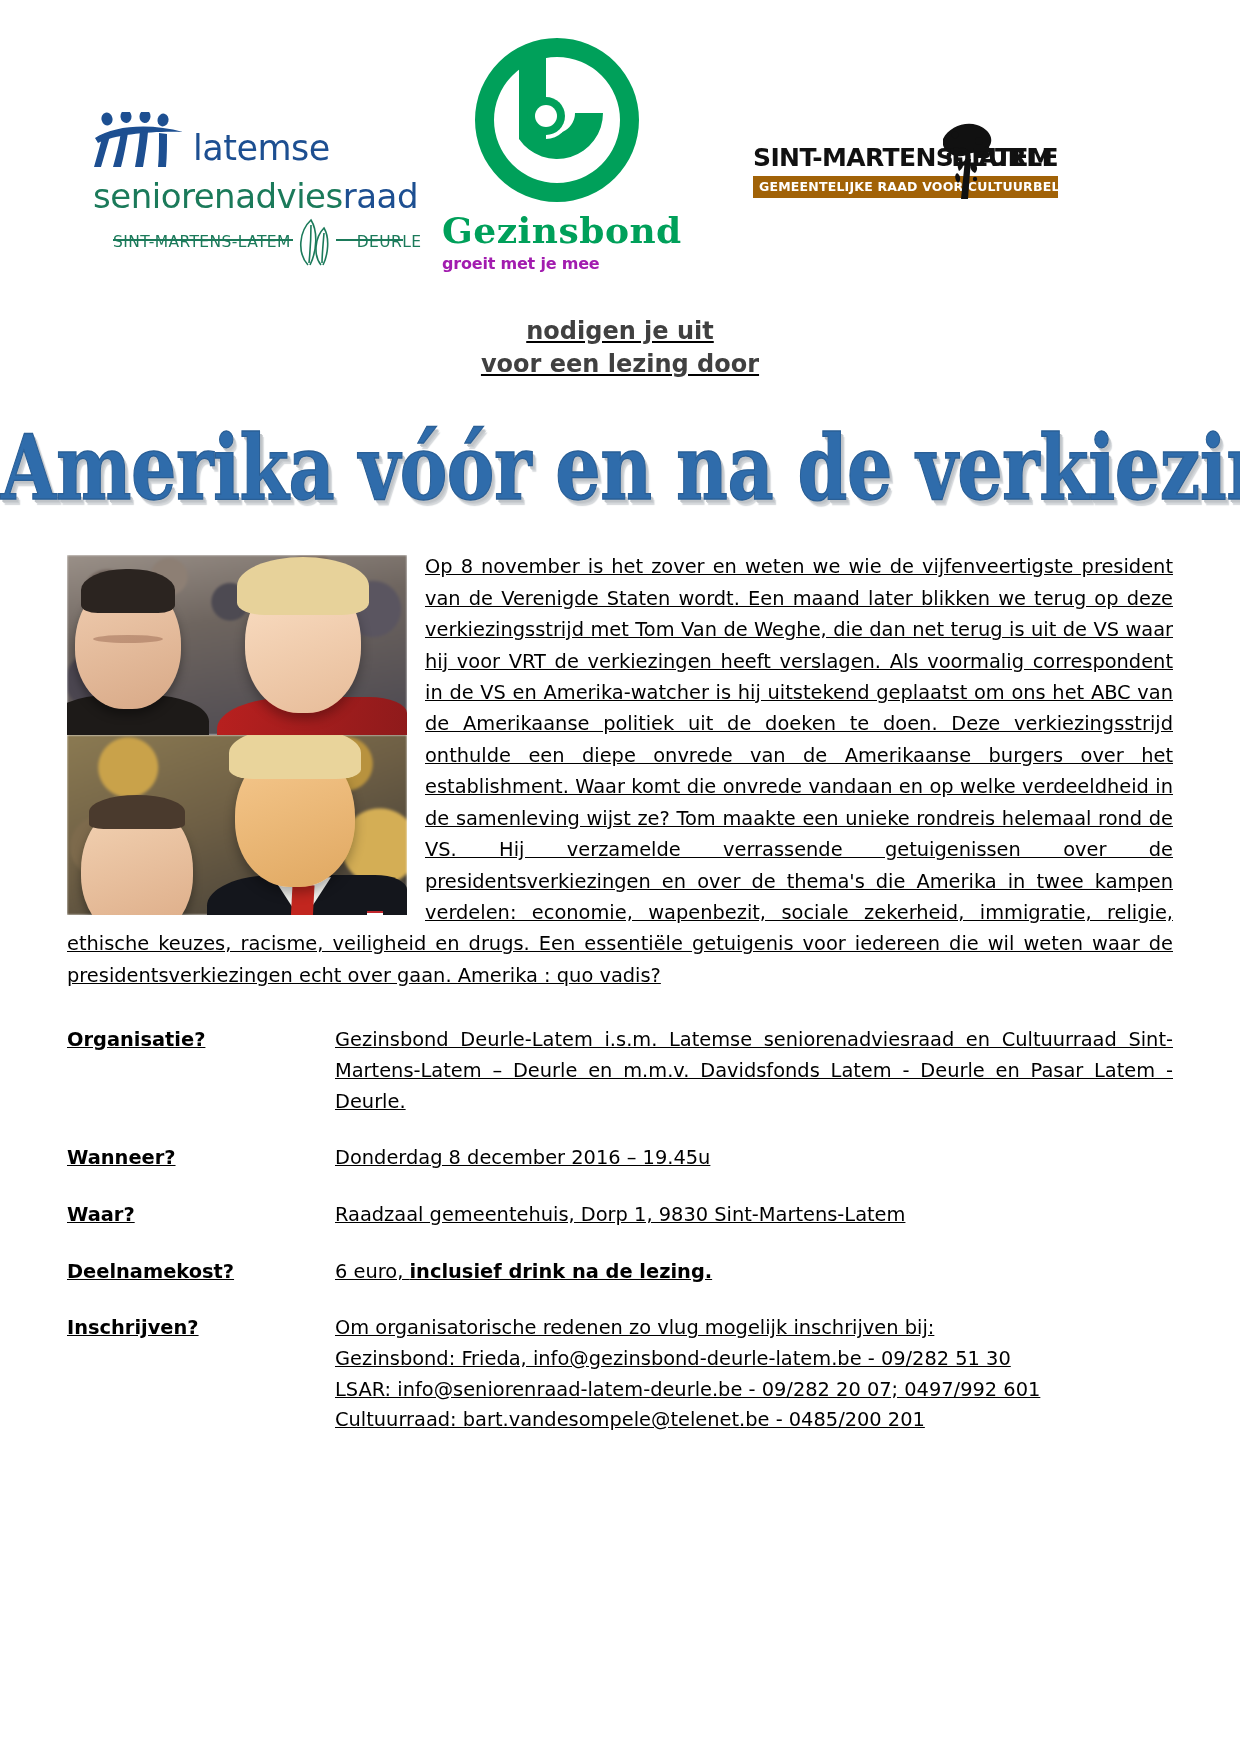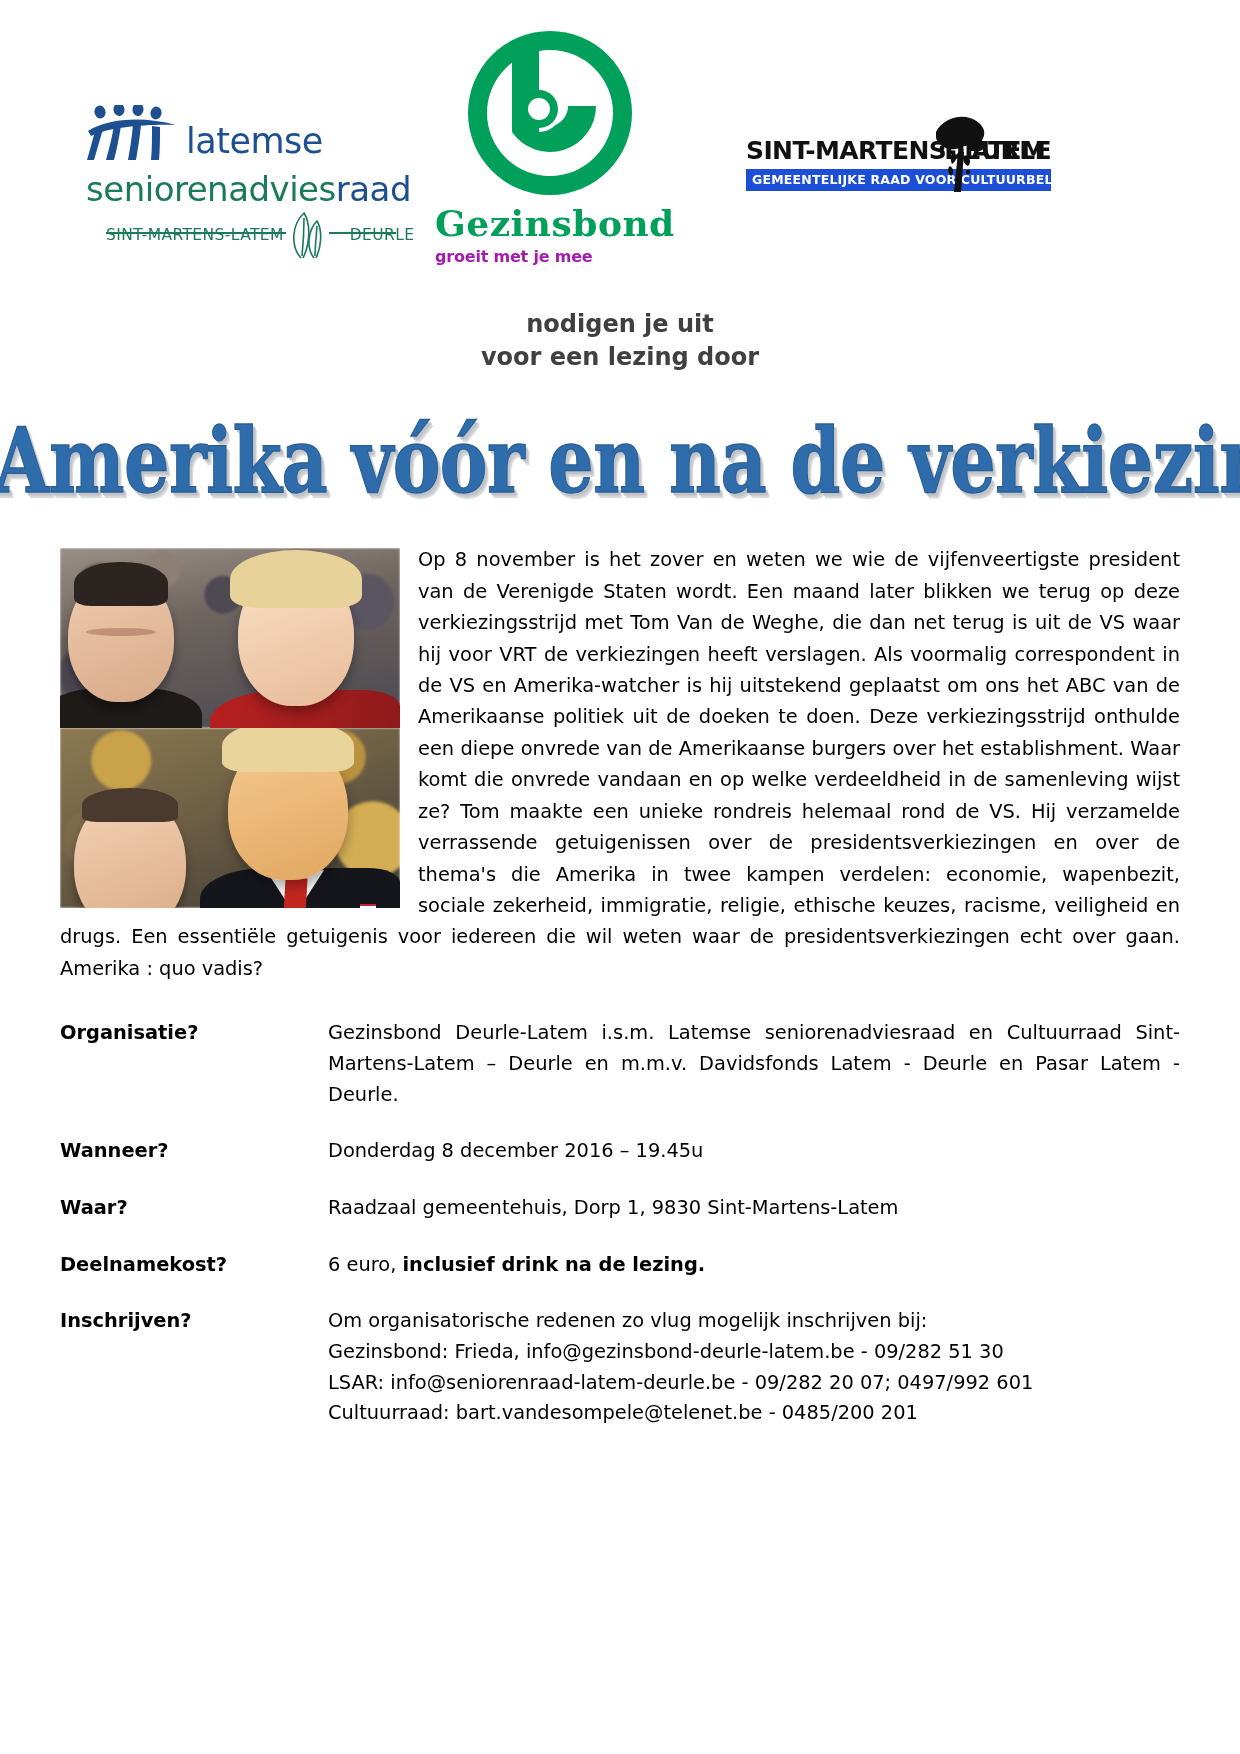--- a/index.html
+++ b/index.html
@@ -12,22 +12,23 @@
     height: 1754px;
     font-family: "Liberation Sans", sans-serif;
     color: #000000;
     position: relative;
     overflow: hidden;
   }
   .page {
     position: relative;
     width: 1240px;
     height: 1754px;
-    padding: 8px;
+    padding: 15px;
     box-sizing: border-box;
+    text-decoration: underline;
   }
 
   
   .logo-row {
     position: relative;
     height: 300px;
   }
 
   
   .logo-lsar {
@@ -147,21 +148,21 @@
     font-size: 25px;
     letter-spacing: -0.6px;
     color: #111111;
     position: relative;
     height: 30px;
   }
   .cult-l1a { position: absolute; left: 0; top: 0; }
   .cult-l1b { position: absolute; right: 0; top: 0; }
   .cult-bar {
     margin-top: 3px;
-    background: #1d4ed8;
+    background: #a16207;
     color: #ffffff;
     font-family: "DejaVu Sans", sans-serif;
     font-weight: bold;
     font-size: 12.5px;
     letter-spacing: 0.2px;
     padding: 3px 6px 4px 6px;
     text-align: center;
     white-space: nowrap;
   }
 

